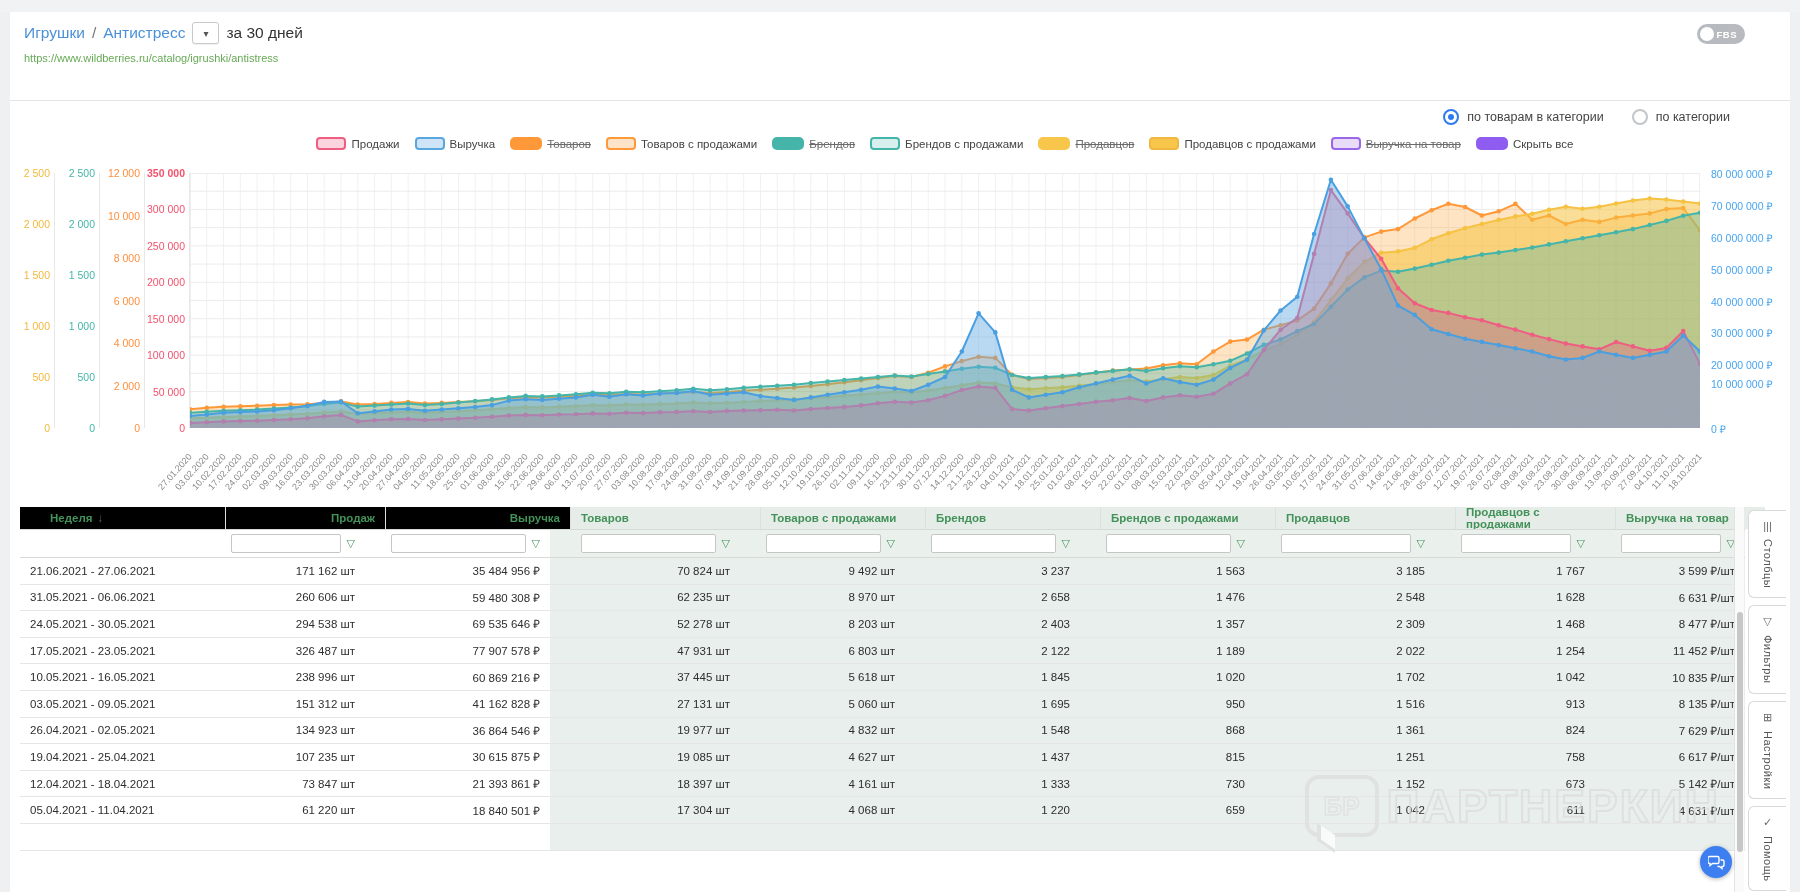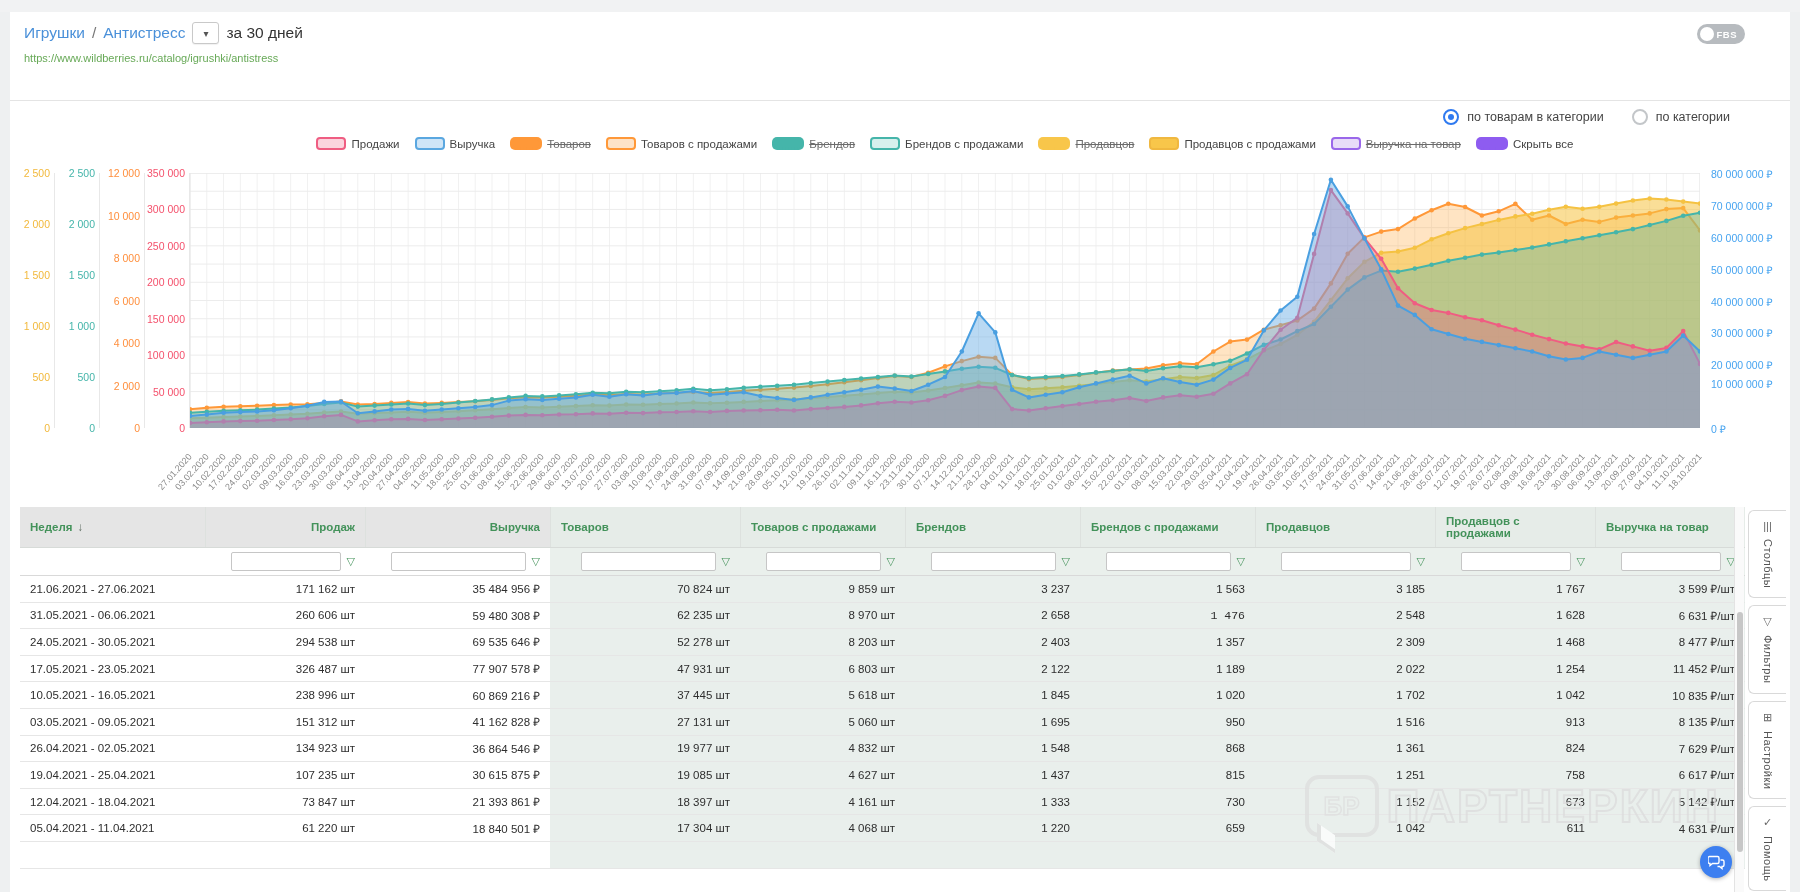--- a/index.html
+++ b/index.html
@@ -48,21 +48,21 @@
   .axis-right { position:absolute; left:1695px; top:72px; height:255px; width:100px; }
   .axis-right .tick { left:6px; }
   #chart-svg { position:absolute; left:180px; top:72px; }
   .xlab { position:absolute; width:72px; text-align:right; font-size:9px; color:#888;
           transform:rotate(-48deg); transform-origin:100% 50%; white-space:nowrap; }
 
   
   .table { position:absolute; left:10px; top:495px; width:1725px; }
   .trow { display:flex; }
   .cell { flex:0 0 auto; padding:0 10px; display:flex; align-items:center; overflow:hidden; }
-  .thead { height:41px; background:#e5e5e5; border-bottom:1px solid #d7dbd8; }
+  .thead { height:23px; background:#000000; border-bottom:1px solid #d7dbd8;padding-left:20px; }
   .thead .cell { font-size:11.5px; font-weight:bold; color:#43925a; border-left:1px solid #dde1de; }
   .thead .cell:first-child { border-left:none; }
   .thead .cell.tinted { background:#e6ece8; }
   .sort-arrow { margin-left:5px; color:#5c6b60; font-weight:normal; }
   .tfilter { height:28px; border-bottom:1px solid #d9d9d9; background:#fff; }
   .tfilter .cell.tinted { background:#eaf0ec; }
   .tfilter .cell { justify-content:flex-end; gap:6px; }
   .tfilter input { height:19px; width:calc(100% - 30px); max-width:135px; border:1px solid #c6c6c6; border-radius:2px; background:#fff; }
   .funnel { color:#43925a; font-size:11px; }
   .tbody .trow { height:26.6px; border-bottom:1px solid #e6e6e6; background:#fff; }
@@ -194,21 +194,21 @@
           <span class="tick" style="top: -6px; color: rgb(255, 143, 61);">12 000</span>
         </div>
         <div class="axis-col" style="left: 135px; width: 45px;">
           <span class="tick" style="top: 249px; color: rgb(244, 81, 108);">0</span>
           <span class="tick" style="top: 212.571px; color: rgb(244, 81, 108);">50 000</span>
           <span class="tick" style="top: 176.143px; color: rgb(244, 81, 108);">100 000</span>
           <span class="tick" style="top: 139.714px; color: rgb(244, 81, 108);">150 000</span>
           <span class="tick" style="top: 103.286px; color: rgb(244, 81, 108);">200 000</span>
           <span class="tick" style="top: 66.8571px; color: rgb(244, 81, 108);">250 000</span>
           <span class="tick" style="top: 30.4286px; color: rgb(244, 81, 108);">300 000</span>
-          <span class="tick" style="top: -6px; color: rgb(244, 81, 108);">350 000</span>
+          <span class="tick" style="top: -6px; color: rgb(244, 81, 108); font-weight: bold;">350 000</span>
         </div>
       </div>
     <div class="axis-right" id="right-axis">
         <span class="tick" style="top: 249px; color: rgb(71, 164, 240);">0 ₽</span>
         <span class="tick" style="top: 204px; color: rgb(71, 164, 240);">10 000 000 ₽</span>
         <span class="tick" style="top: 185.25px; color: rgb(71, 164, 240);">20 000 000 ₽</span>
         <span class="tick" style="top: 153.375px; color: rgb(71, 164, 240);">30 000 000 ₽</span>
         <span class="tick" style="top: 121.5px; color: rgb(71, 164, 240);">40 000 000 ₽</span>
         <span class="tick" style="top: 89.625px; color: rgb(71, 164, 240);">50 000 000 ₽</span>
         <span class="tick" style="top: 57.75px; color: rgb(71, 164, 240);">60 000 000 ₽</span>
@@ -956,35 +956,35 @@
           <input style="">
           <span class="funnel">▽</span>
         </div>
       </div>
     <div class="tbody" id="tbody">
         <div class="trow">
           <div class="cell al" style="width: 185px;">21.06.2021 - 27.06.2021</div>
           <div class="cell ar" style="width: 160px;">171 162 шт</div>
           <div class="cell ar" style="width: 185px;">35 484 956 ₽</div>
           <div class="cell tinted ar" style="width: 190px;">70 824 шт</div>
-          <div class="cell tinted ar" style="width: 165px;">9 859 шт</div>
+          <div class="cell tinted ar" style="width: 165px;">9 492 шт</div>
           <div class="cell tinted ar" style="width: 175px;">3 237</div>
           <div class="cell tinted ar" style="width: 175px;">1 563</div>
           <div class="cell tinted ar" style="width: 180px;">3 185</div>
           <div class="cell tinted ar" style="width: 160px;">1 767</div>
           <div class="cell tinted ar" style="width: 150px;">3 599 ₽/шт</div>
         </div>
         <div class="trow">
           <div class="cell al" style="width: 185px;">31.05.2021 - 06.06.2021</div>
           <div class="cell ar" style="width: 160px; text-align: center;">260 606 шт</div>
           <div class="cell ar" style="width: 185px;">59 480 308 ₽</div>
           <div class="cell tinted ar" style="width: 190px;">62 235 шт</div>
           <div class="cell tinted ar" style="width: 165px;">8 970 шт</div>
           <div class="cell tinted ar" style="width: 175px;">2 658</div>
-          <div class="cell tinted ar" style="width: 175px; font-family: Liberation Mono, monospace;">1 476</div>
+          <div class="cell tinted ar" style="width: 175px;">1 476</div>
           <div class="cell tinted ar" style="width: 180px;">2 548</div>
           <div class="cell tinted ar" style="width: 160px;">1 628</div>
           <div class="cell tinted ar" style="width: 150px;">6 631 ₽/шт</div>
         </div>
         <div class="trow">
           <div class="cell al" style="width: 185px;">24.05.2021 - 30.05.2021</div>
           <div class="cell ar" style="width: 160px;">294 538 шт</div>
           <div class="cell ar" style="width: 185px;">69 535 646 ₽</div>
           <div class="cell tinted ar" style="width: 190px;">52 278 шт</div>
           <div class="cell tinted ar" style="width: 165px;">8 203 шт</div>

